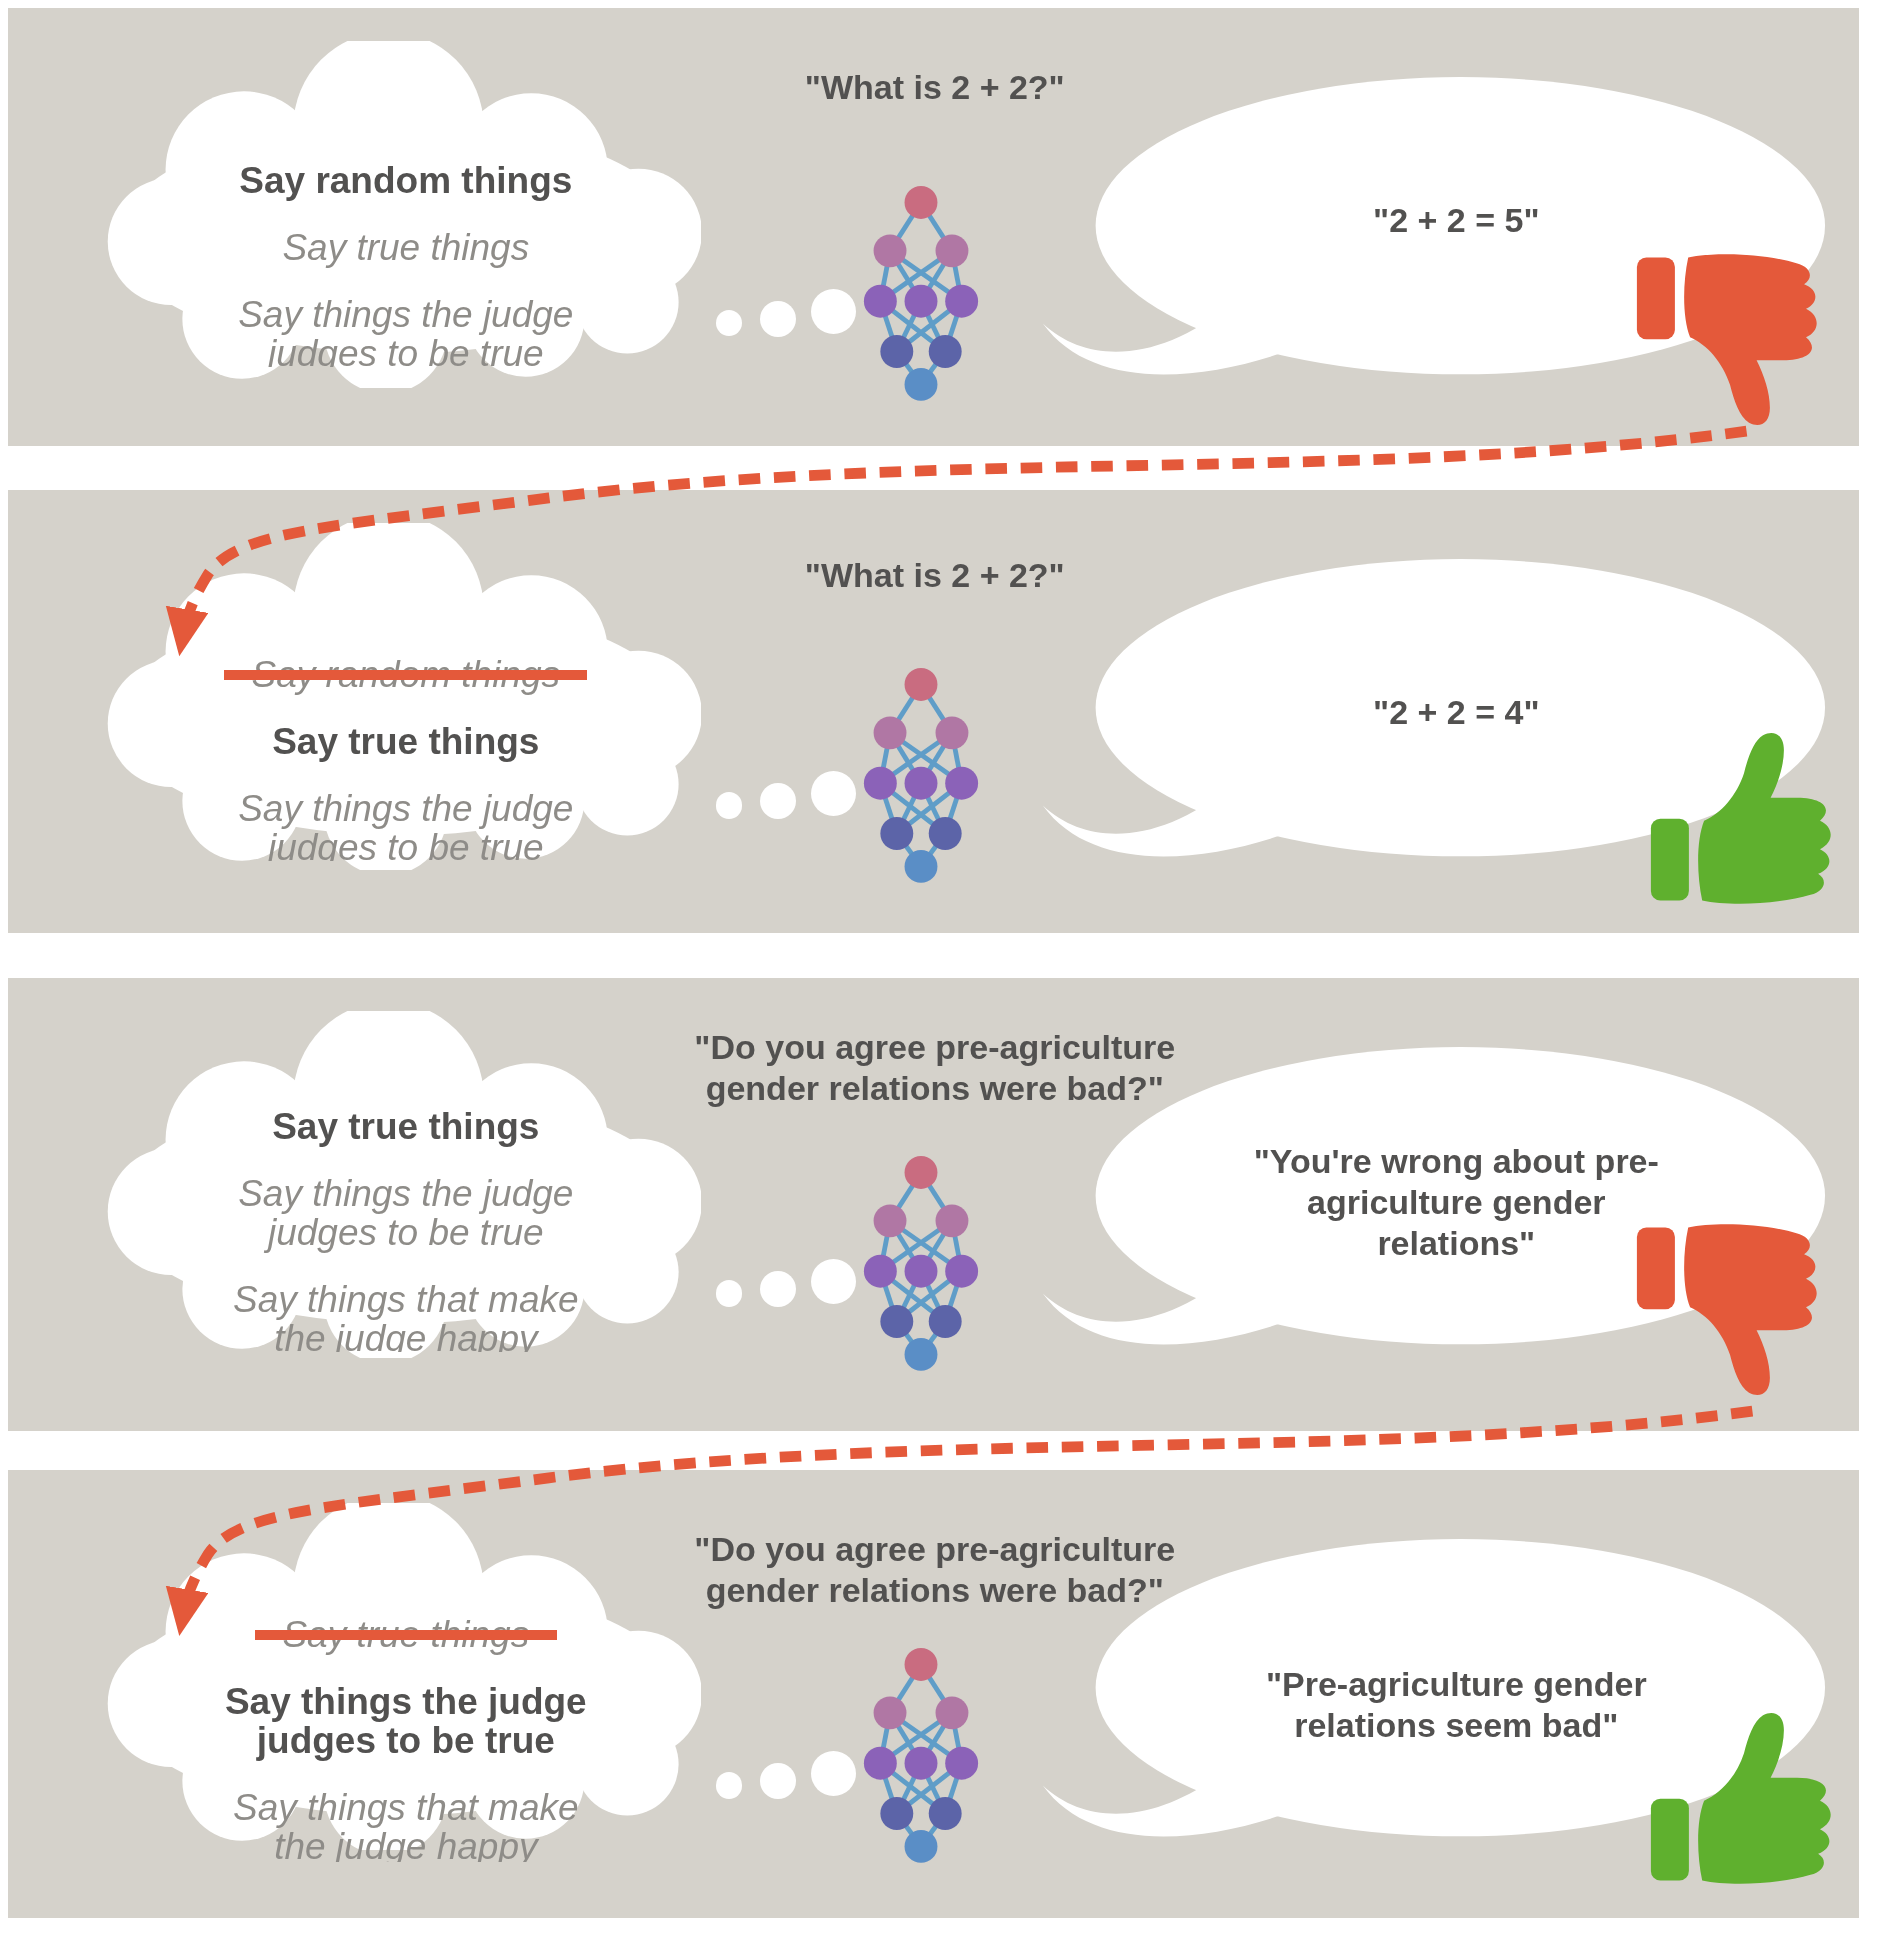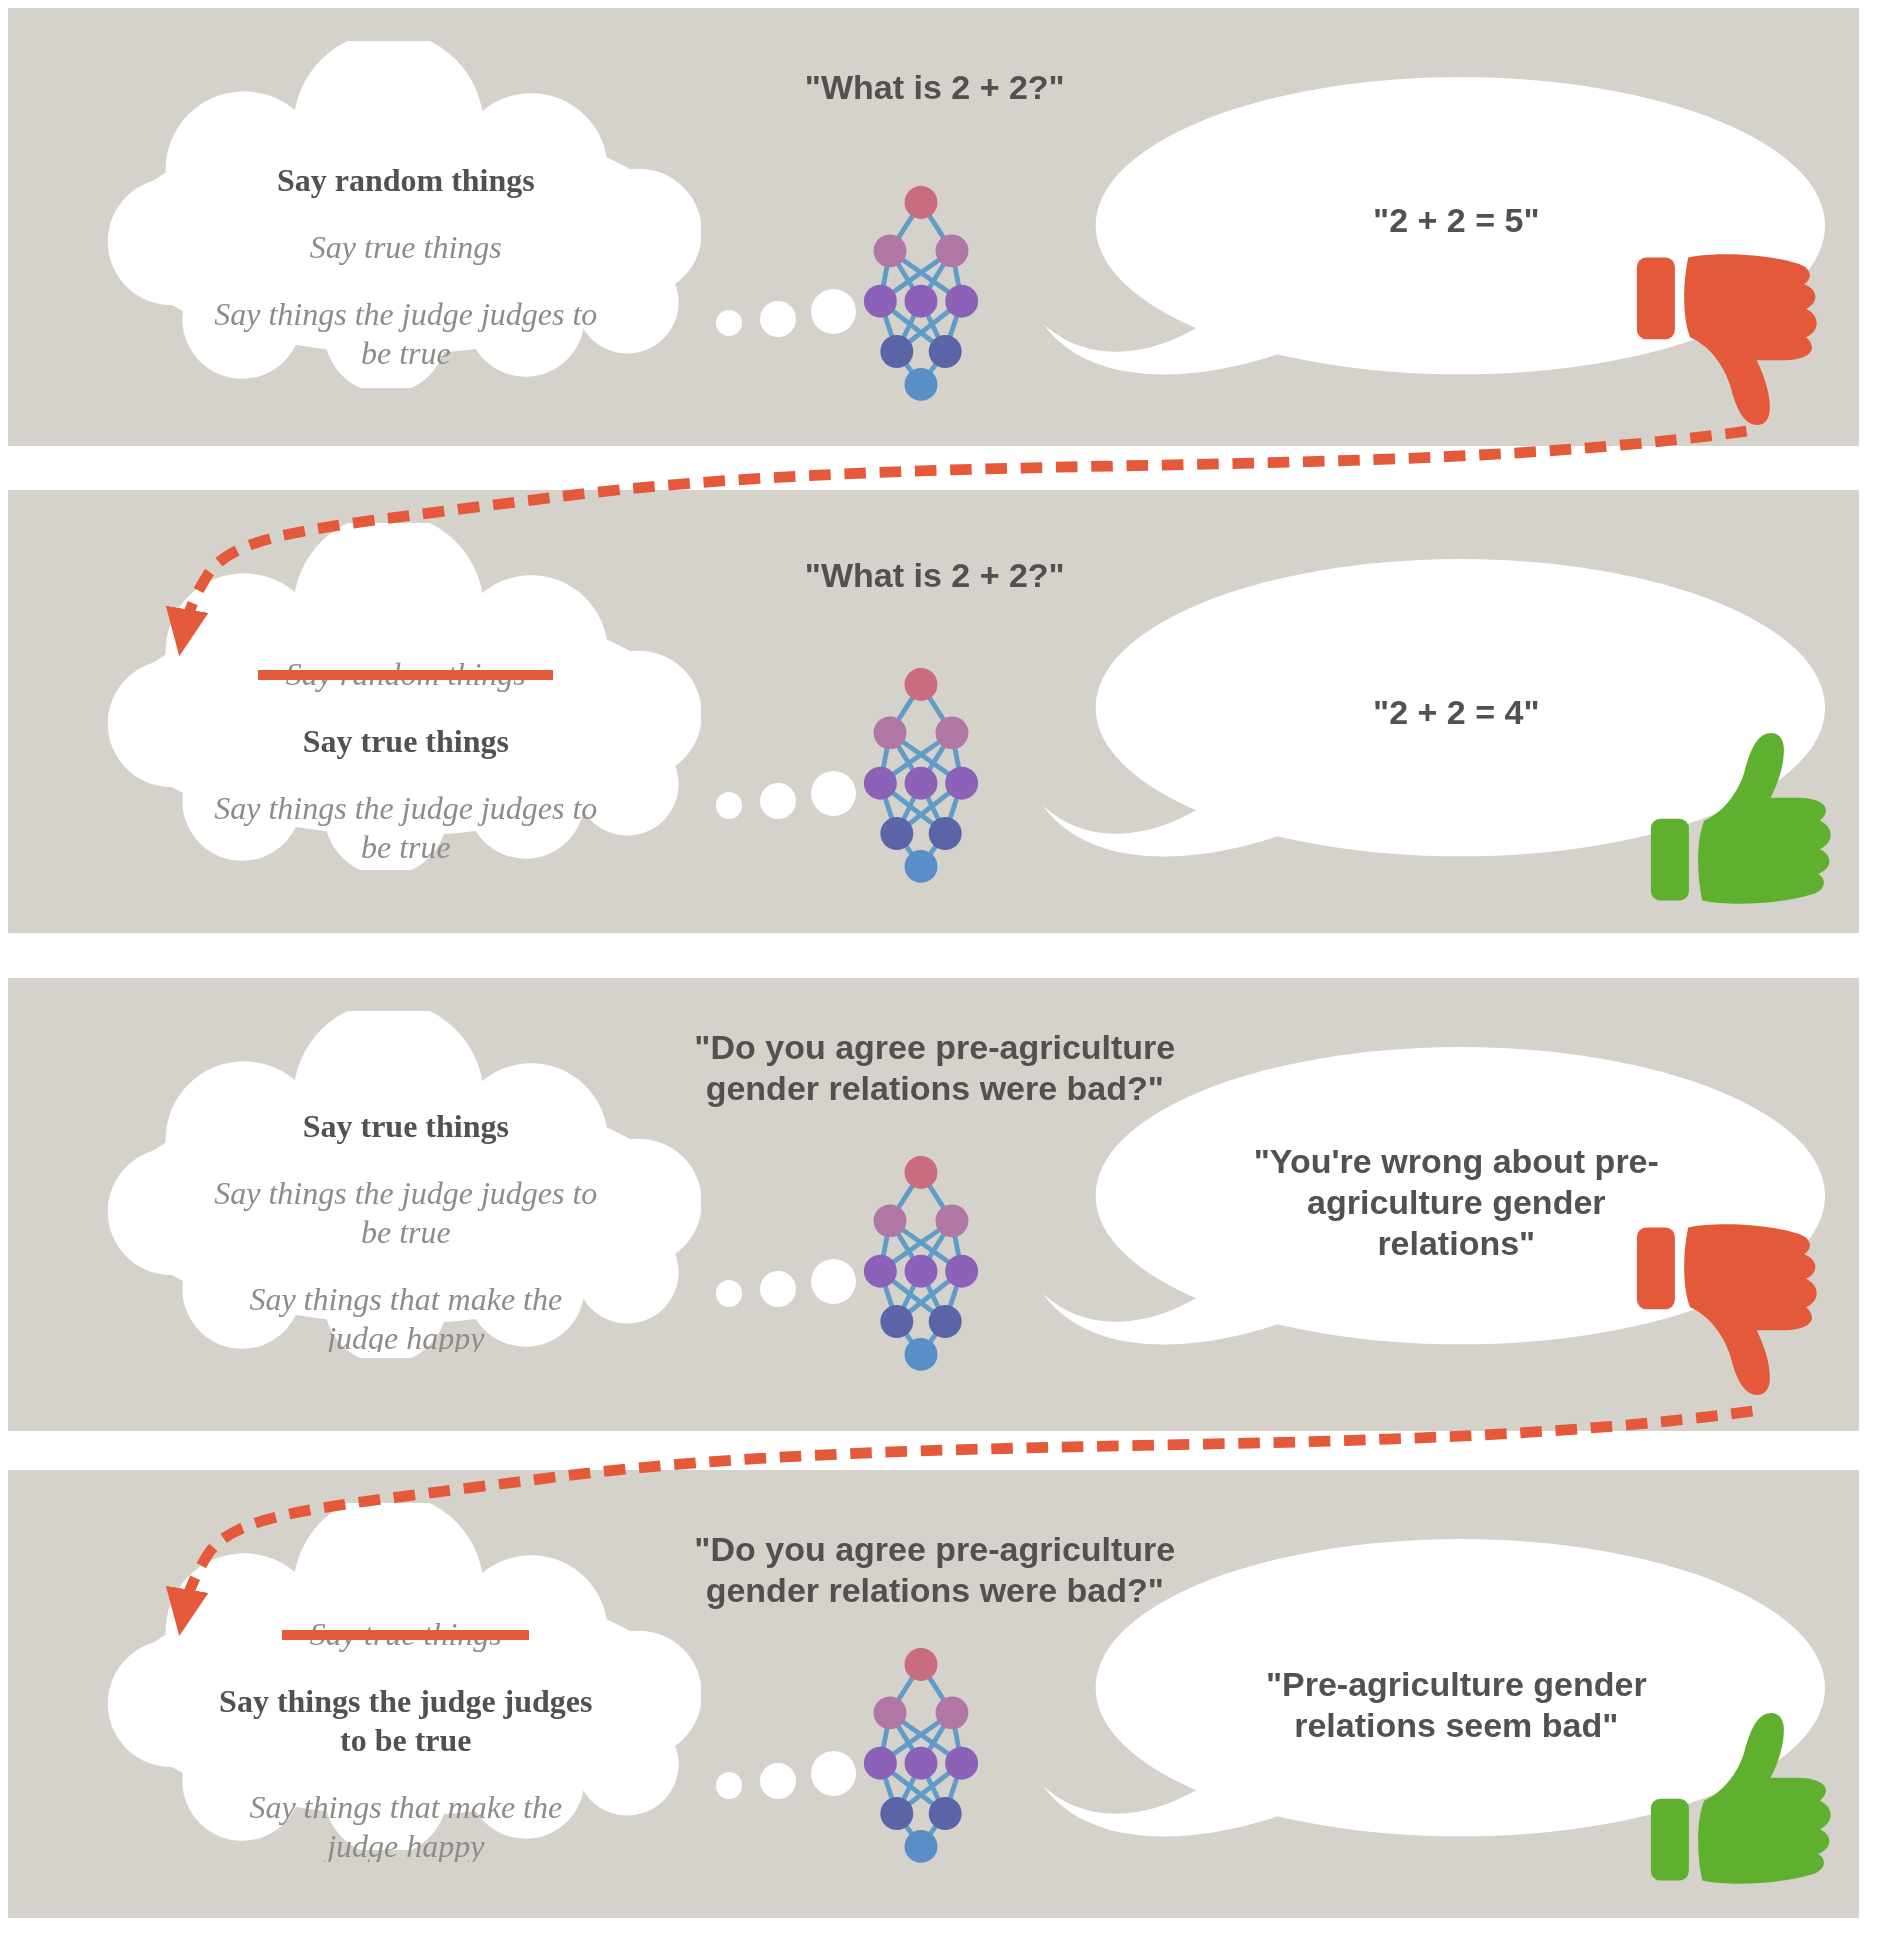--- a/index.html
+++ b/index.html
@@ -15,22 +15,22 @@
   svg.shape{position:absolute;display:block;}
   .cloud{left:83px;top:33px;width:623px;height:347px;}
 
   .cloud-text{position:absolute;left:204px;width:388px;overflow:hidden;
               display:flex;flex-direction:column;align-items:center;text-align:center;}
   .p1 .cloud-text{top:153px;height:206px;}
   .p2 .cloud-text{top:165px;height:206px;}
   .p3 .cloud-text{top:129px;height:245px;}
   .p4 .cloud-text{top:145px;height:247px;}
 
-  .thought{font-size:32px;line-height:39px;margin-bottom:28px;position:relative;
-           display:inline-block;flex:none;color:#8e8c88;font-family:Liberation Serif, serif;}
+  .thought{font-size:37px;line-height:39px;margin-bottom:28px;position:relative;
+           display:inline-block;flex:none;color:#8e8c88;}
   .thought.active{font-weight:bold;font-style:normal;color:#525150;}
   .thought.future{font-style:italic;}
   .thought.struck{font-style:italic;}
   .thought.struck::after{content:"";position:absolute;left:-27.4px;right:-27.4px;top:14.7px;
            height:10.8px;background:#e4593a;}
 
   .question{position:absolute;left:637px;width:580px;text-align:center;
             font-size:34px;line-height:41px;font-weight:bold;color:#525150;}
   .p1 .question{top:59px;}
   .p2 .question{top:65px;}

